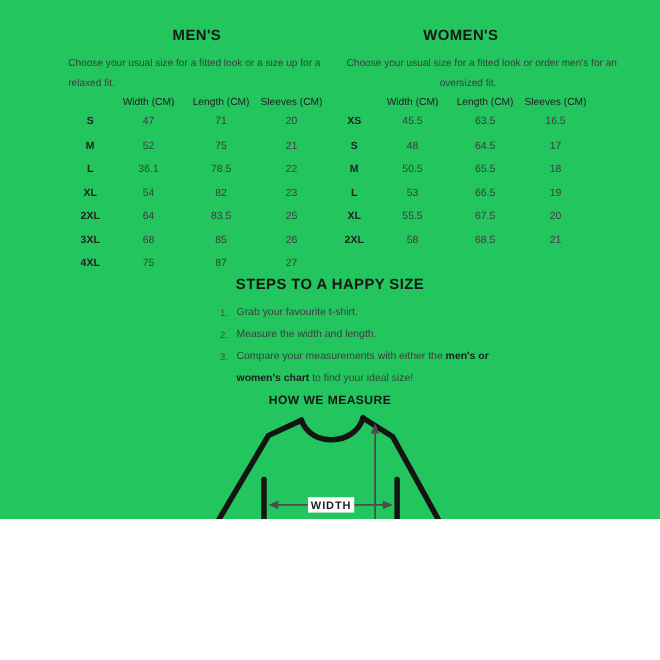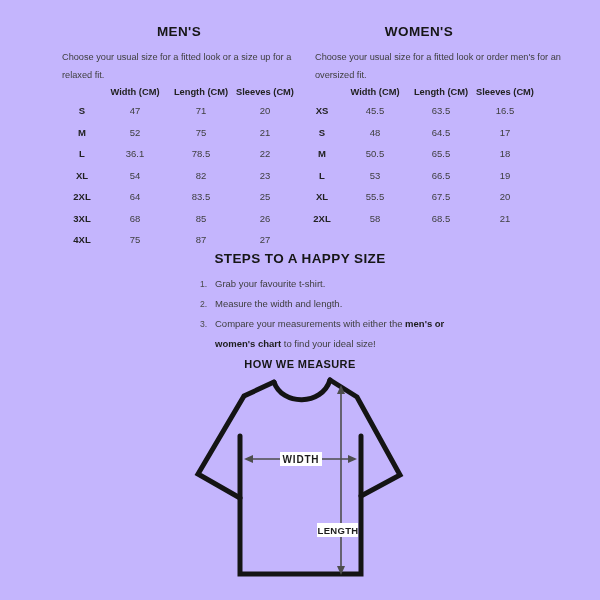--- a/index.html
+++ b/index.html
@@ -1,35 +1,35 @@
 <!DOCTYPE html>
 <html><head>
 <meta charset="utf-8">
 <style>
   * { margin:0; padding:0; box-sizing:border-box; }
   body { background:#ffffff; }
   .page {
-    width:600px; height:600px; background:#c4b5fd; overflow:hidden;
+    width:600px; height:472px; background:#22c55e; overflow:hidden;
     font-family:"Liberation Sans", sans-serif; color:#1b1b1b; position:relative;
   }
   .charts-row { display:flex; padding-top:24px; }
   .size-col { width:234px; }
   .size-col.mens { margin-left:62px; }
   .size-col.womens { margin-left:6px; }
   .section-title {
     text-align:center; font-weight:bold; font-size:13.5px;
     letter-spacing:.4px; color:#161616; height:17px;
   }
   .desc { margin-top:7px; font-size:9.2px; line-height:18px; color:#3e3e3e; }
   .desc div { white-space:nowrap; }
-  .womens .desc { padding-left:13px; }
+  .womens .desc { padding-left:13px;text-align:center; }
   table { border-collapse:collapse; table-layout:fixed; font-size:9.5px; width:234px; }
   col.c-size { width:40px; } col.c-w { width:66px; } col.c-l { width:66px; } col.c-s { width:62px; }
   th, td { padding:0; text-align:center; vertical-align:middle; font-weight:normal; }
-  thead th { height:16px; font-weight:bold; color:#222222; font-size:9.3px; }
+  thead th { height:16px; font-weight:normal; color:#222222; font-size:9.3px; }
   tbody tr { height:21.5px; }
   tbody th { font-weight:bold; color:#222222; }
   tbody td { color:#3e3e3e; }
   .steps { margin-top:0; }
   .steps-title {
     text-align:center; font-weight:bold; font-size:13.5px;
     letter-spacing:.4px; color:#161616; height:16px;
   }
   .steps-list { margin-top:7px; margin-left:200px; font-size:9.5px; color:#3e3e3e; }
   .step { display:flex; line-height:20px; }

